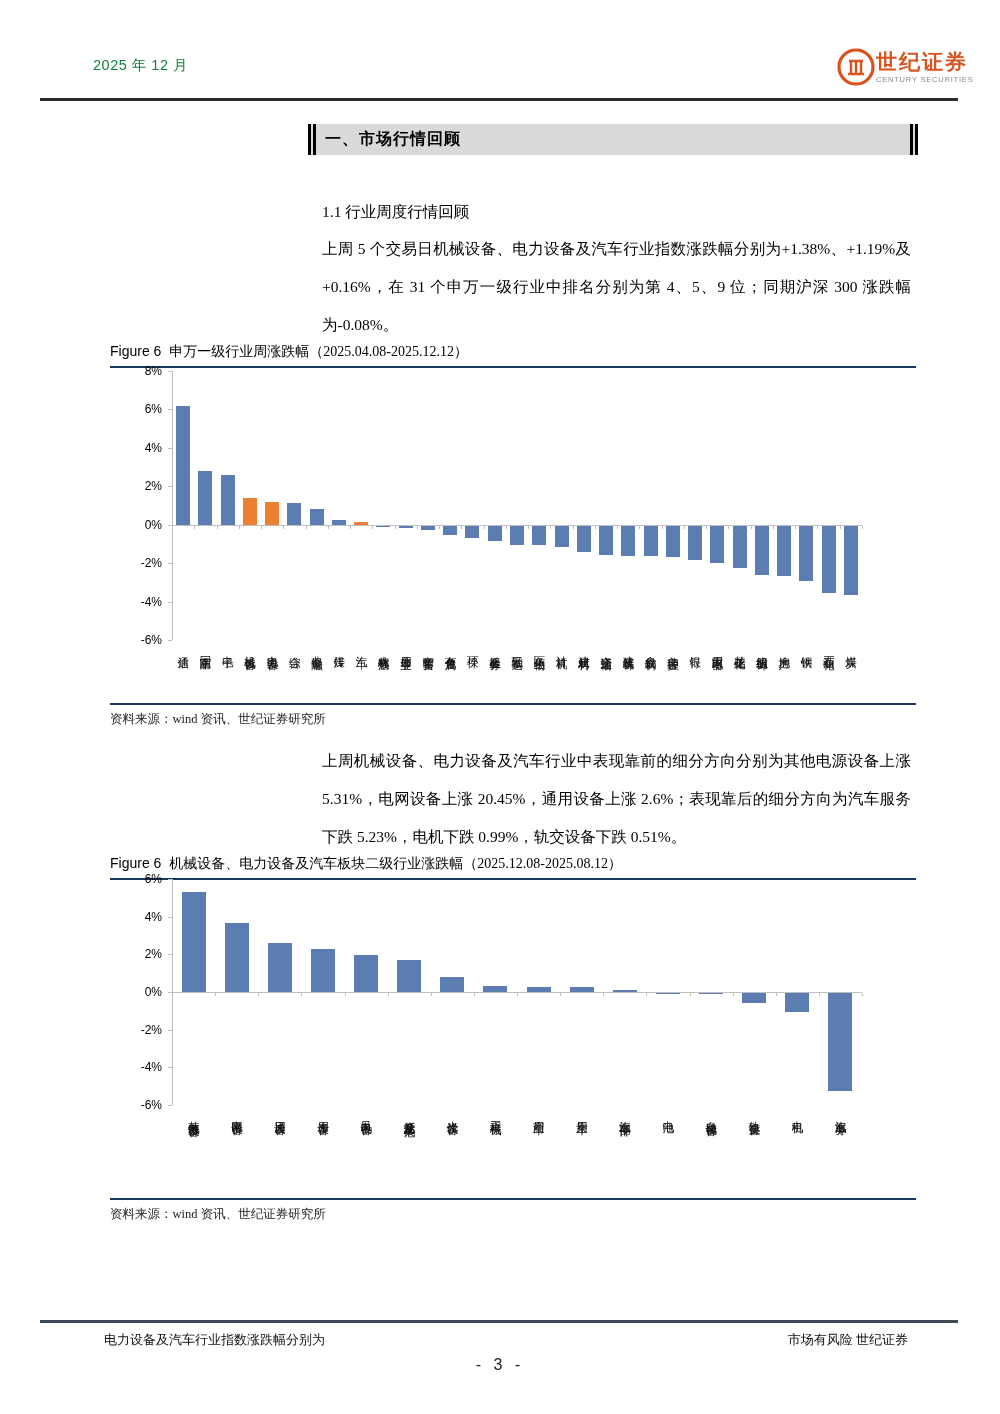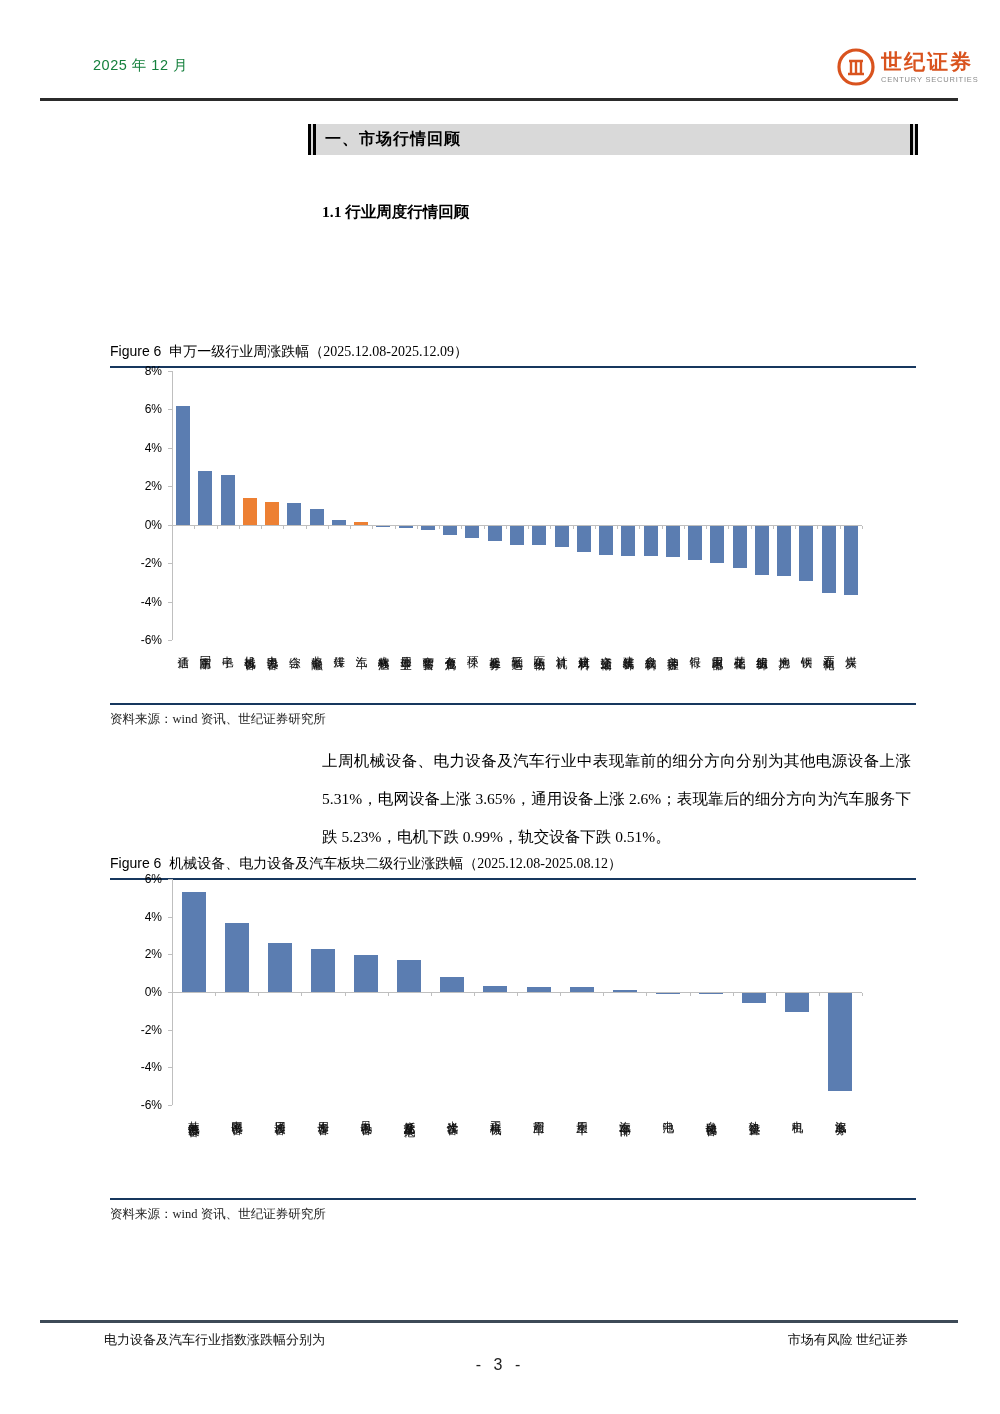--- a/index.html
+++ b/index.html
@@ -6,35 +6,35 @@
   .page {
     position:relative; width:1000px; height:1414px; margin:0 auto;
     background:#ffffff; overflow:hidden;
     font-family:"Liberation Sans","DejaVu Sans",sans-serif; color:#000;
   }
 
   
   .header-date { position:absolute; left:66px; top:56px; font-size:14.5px; color:#15803d; letter-spacing:0.5px;margin-left:27px; }
   .logo { position:absolute; left:836px; top:47px; display:flex; align-items:center; }
   .logo-ring { width:40px; height:40px; flex:0 0 auto; }
-  .logo-text { margin-left:5px; }
+  .logo-text { }
   .logo-cn { font-size:21px; font-weight:bold; color:#D9531E; letter-spacing:2px; font-family:"Liberation Serif","DejaVu Serif",serif; line-height:22px; }
   .logo-en { font-size:7.5px; color:#8c8c8c; letter-spacing:0.8px; margin-top:2px; }
   .rule-top { position:absolute; left:40px; width:918px; top:98px; height:2.5px; background:#2b2b2b; }
 
   
   .section-bar {
     position:absolute; left:308px; top:124px; width:610px; height:31px; box-sizing:border-box;
     background:#D9D9D9; border-left:8px double #000; border-right:8px double #000;
     display:flex; align-items:center; padding-left:9px;
   }
   .section-title { font-size:16px; font-weight:bold; font-family:"Liberation Serif","DejaVu Serif",serif; letter-spacing:1px; }
 
   
-  .subsection { position:absolute; left:322px; top:202px; font-size:15.5px; font-weight:bold;
+  .subsection { position:absolute; left:322px; top:202px; font-size:15.5px; font-weight:normal;
     font-family:"Liberation Serif","DejaVu Serif",serif; }
   .para { position:absolute; left:322px; width:589px; font-size:15.5px; line-height:38px;
     text-align:justify; font-family:"Liberation Serif","DejaVu Serif",serif; }
   #para1 { top:230px; }
   #para2 { top:742px; }
 
   
   .fig-caption { position:absolute; left:110px; width:806px; box-sizing:border-box;
     border-bottom:2px solid #17375E; padding-bottom:5px; font-size:14px; }
   #fig1-caption { top:343px; }
@@ -92,23 +92,24 @@
     </span>
   </div>
 
   <div class="rule-top"></div>
 
   <div class="section-bar">
     <span class="section-title">一、市场行情回顾</span>
   </div>
 
   <div class="subsection">1.1 行业周度行情回顾</div>
+  <div class="para" id="para1">上周 5 个交易日机械设备、电力设备及汽车行业指数涨跌幅分别为+1.38%、+1.19%及+0.16%，在 31 个申万一级行业中排名分别为第 4、5、9 位；同期沪深 300 涨跌幅为-0.08%。</div>
 
   <div class="fig-caption" id="fig1-caption">
-    <span class="fig-label">Figure 6</span><span class="fig-title">申万一级行业周涨跌幅（2025.12.08-2025.12.09）</span>
+    <span class="fig-label">Figure 6</span><span class="fig-title">申万一级行业周涨跌幅（2025.04.08-2025.12.12）</span>
   </div>
   <div class="chart" id="chart1">
       <div class="ylabel" style="top: -7px;">8%</div>
       <div class="ytick" style="top: 0px;"></div>
       <div class="ylabel" style="top: 31.4286px;">6%</div>
       <div class="ytick" style="top: 38.4286px;"></div>
       <div class="ylabel" style="top: 69.8571px;">4%</div>
       <div class="ytick" style="top: 76.8571px;"></div>
       <div class="ylabel" style="top: 108.286px;">2%</div>
       <div class="ytick" style="top: 115.286px;"></div>
@@ -216,21 +217,21 @@
         <div class="cat-label" style="left: 560.581px;">基础化工</div>
         <div class="cat-label" style="left: 582.839px;">纺织服饰</div>
         <div class="cat-label" style="left: 605.097px;">房地产</div>
         <div class="cat-label" style="left: 627.355px;">钢铁</div>
         <div class="cat-label" style="left: 649.613px;">石油石化</div>
         <div class="cat-label" style="left: 671.871px;">煤炭</div>
       </div>
     </div>
   <div class="source" id="source1">资料来源：wind 资讯、世纪证券研究所</div>
 
-  <div class="para" id="para2">上周机械设备、电力设备及汽车行业中表现靠前的细分方向分别为其他电源设备上涨 5.31%，电网设备上涨 3.65%，通用设备上涨 2.6%；表现靠后的细分方向为汽车服务下跌 5.23%，电机下跌 0.99%，轨交设备下跌 0.51%。</div>
+  <div class="para" id="para2">上周机械设备、电力设备及汽车行业中表现靠前的细分方向分别为其他电源设备上涨 5.31%，电网设备上涨 20.45%，通用设备上涨 2.6%；表现靠后的细分方向为汽车服务下跌 5.23%，电机下跌 0.99%，轨交设备下跌 0.51%。</div>
 
   <div class="fig-caption" id="fig2-caption">
     <span class="fig-label">Figure 6</span><span class="fig-title">机械设备、电力设备及汽车板块二级行业涨跌幅（2025.12.08-2025.08.12）</span>
   </div>
   <div class="chart" id="chart2">
       <div class="ylabel" style="top: -7px;">6%</div>
       <div class="ytick" style="top: 0px;"></div>
       <div class="ylabel" style="top: 30.6667px;">4%</div>
       <div class="ytick" style="top: 37.6667px;"></div>
       <div class="ylabel" style="top: 68.3333px;">2%</div>

